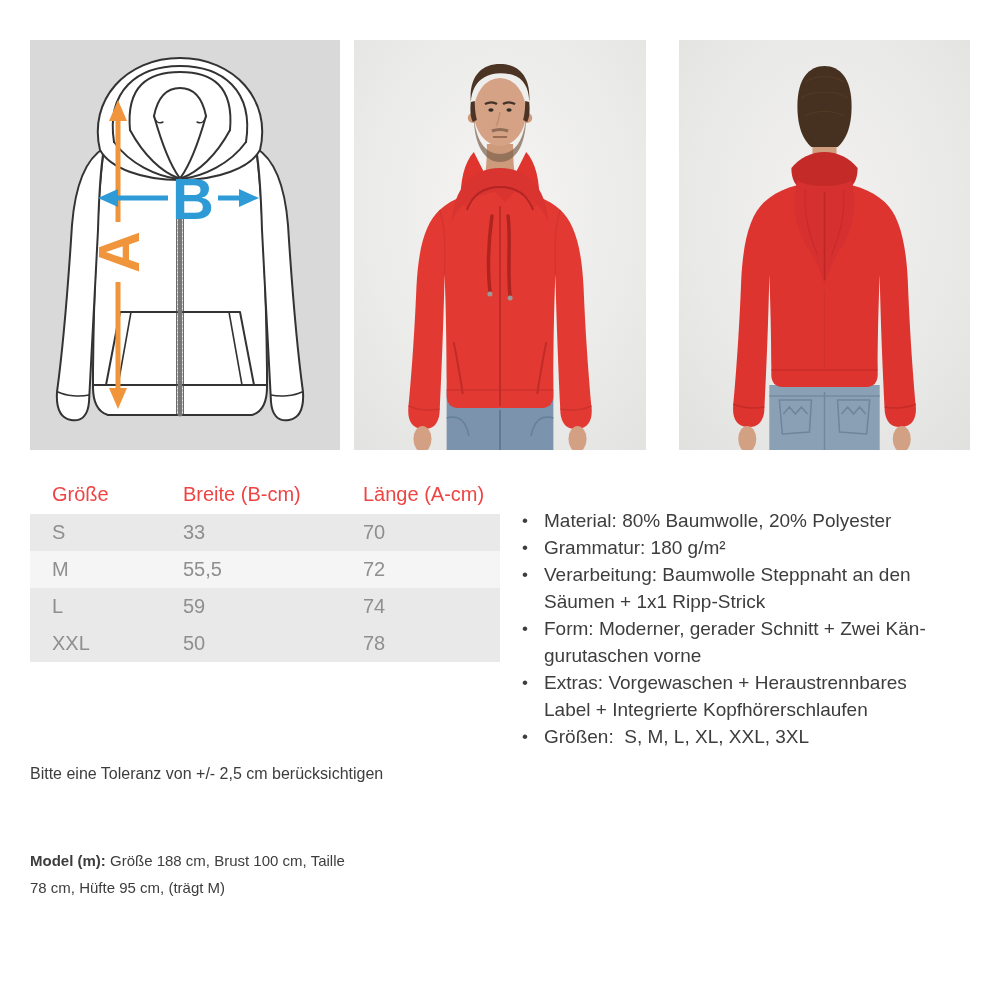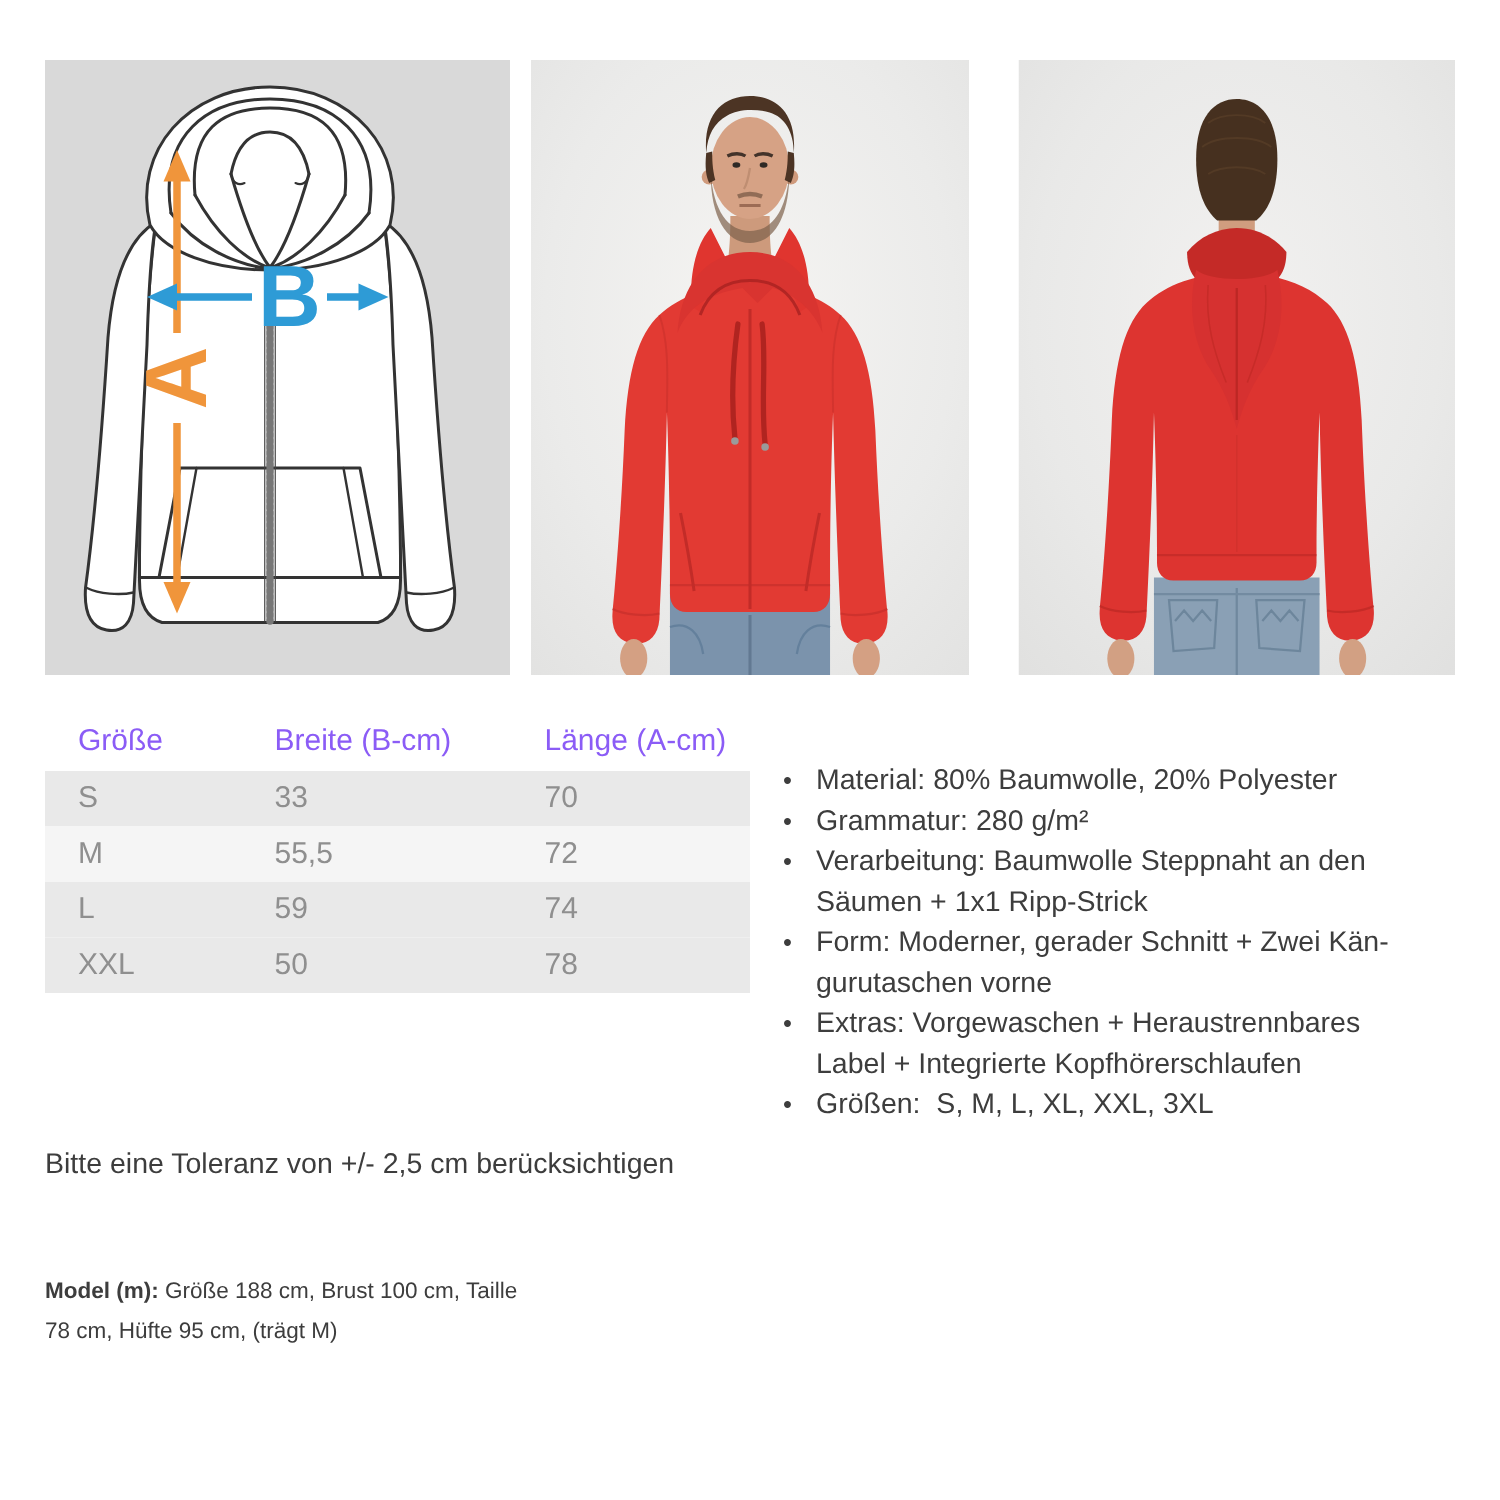--- a/index.html
+++ b/index.html
@@ -10,28 +10,28 @@
   .panel{position:absolute;top:40px;height:410px;}
   .panel svg{display:block;width:100%;height:100%;}
   .panel-diagram{left:30px;width:310px;}
   .panel-front{left:354px;width:292px;}
   .panel-back{left:679px;width:291px;}
 
   
   .size-table{position:absolute;left:30px;top:474px;width:470px;border-collapse:collapse;
               font-size:20px;table-layout:fixed;}
   .size-table col.c1{width:152px;} .size-table col.c2{width:180px;} .size-table col.c3{width:138px;}
-  .size-table th{font-weight:400;text-align:left;color:#8b5cf6;height:38px;background:#ffffff;}
+  .size-table th{font-weight:400;text-align:left;color:#ef4444;height:38px;background:#ffffff;}
   .size-table td{color:var(--table-text,#8f8f8f);height:35px;}
   .size-table th:first-child,.size-table td:first-child{padding-left:22px;}
   .size-table tr.row-shaded td{background:var(--row-shaded,#e9e9e9);}
   .size-table tr.row-plain td{background:var(--row-plain,#f5f5f5);}
 
   
-  .tolerance{position:absolute;left:30px;top:745px;width:480px;font-size:19px;line-height:26px;
+  .tolerance{position:absolute;left:30px;top:745px;width:480px;font-size:16px;line-height:26px;
              white-space:pre-wrap;}
   .model-note{position:absolute;left:30px;top:832px;width:470px;font-size:15px;line-height:27px;
               white-space:pre-wrap;}
   .model-note .bold{font-weight:700;}
 
   
   .description{position:absolute;left:518px;top:476px;width:462px;font-size:19px;}
   .description .intro{margin:0;line-height:26px;white-space:pre-wrap;}
   .feature-list{list-style:none;margin:31px 0 0 0;padding:0;}
   .feature-list li{display:flex;line-height:27px;}
@@ -223,21 +223,21 @@
 78 cm, Hüfte 95 cm, (trägt M)</span></p>
 
   <div class="description">
     <ul class="feature-list">
         <li>
           <span class="bullet">•</span>
           <span class="bullet-text">Material: 80% Baumwolle, 20% Polyester</span>
         </li>
         <li>
           <span class="bullet">•</span>
-          <span class="bullet-text">Grammatur: 280 g/m²</span>
+          <span class="bullet-text">Grammatur: 180 g/m²</span>
         </li>
         <li>
           <span class="bullet">•</span>
           <span class="bullet-text">Verarbeitung: Baumwolle Steppnaht an den
 Säumen + 1x1 Ripp-Strick</span>
         </li>
         <li>
           <span class="bullet">•</span>
           <span class="bullet-text">Form: Moderner, gerader Schnitt + Zwei Kän-
 gurutaschen vorne</span>

